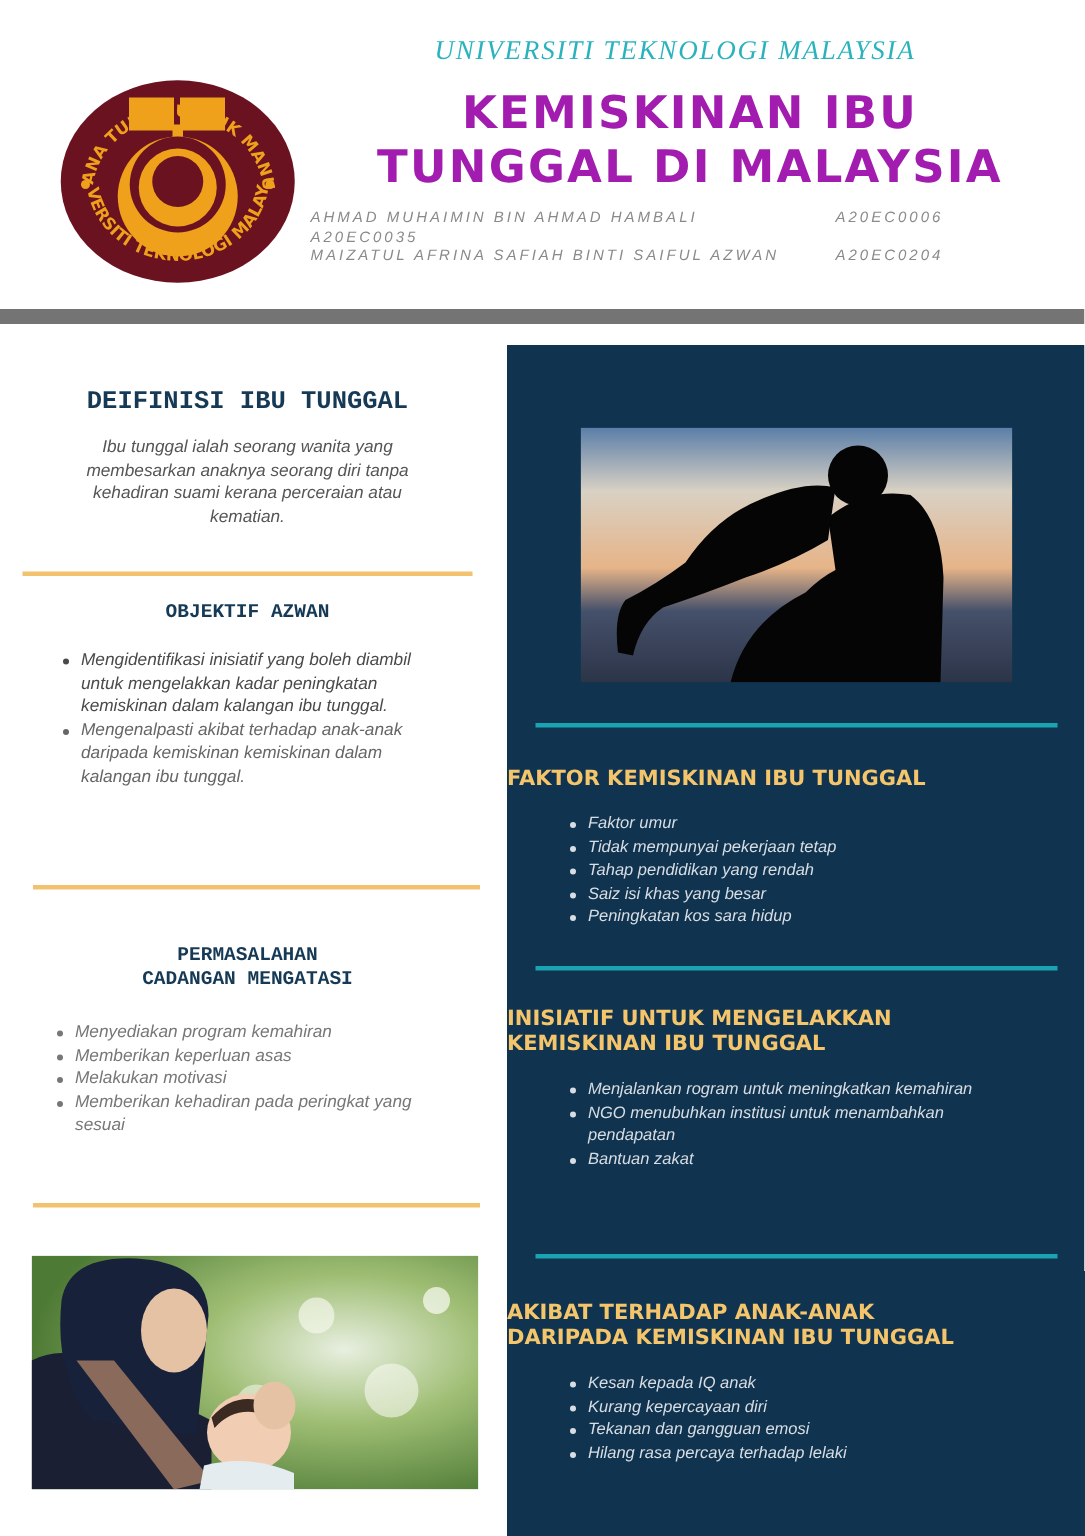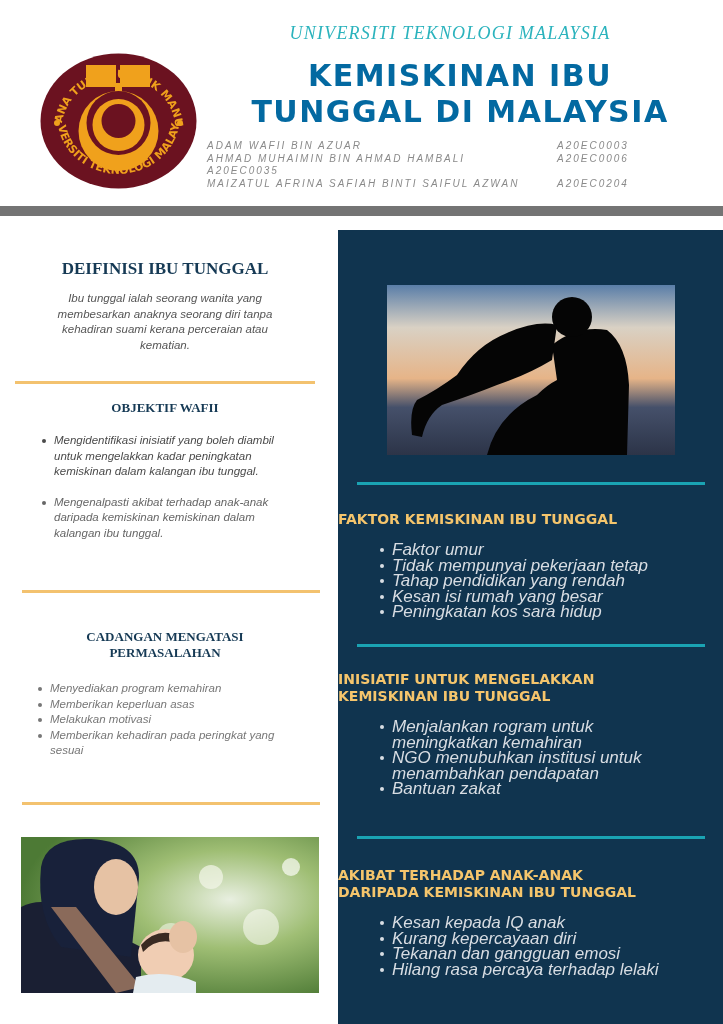--- a/index.html
+++ b/index.html
@@ -17,34 +17,34 @@
       left: 40px; top: 53px; width: 157px; height: 136px;
     }
     .uni-title {
       left: 270px; top: 23px; width: 360px; text-align: center;
       font-family: "Liberation Serif", serif; font-style: italic;
       font-size: 18px; letter-spacing: 1.2px; color: #2bb3bd;
     }
     .main-title {
       left: 225px; top: 58px; width: 470px; text-align: center;
       font-family: "DejaVu Sans", sans-serif; font-weight: bold;
-      font-size: 30px; line-height: 36px; letter-spacing: 1.5px; color: #0369a1;
+      font-size: 30px; line-height: 36px; letter-spacing: 1.5px; color: #a21caf;
     }
     .members {
       left: 207px; top: 140px; width: 430px;
       font-size: 10px; letter-spacing: 2px; color: #8a8a8a; font-style: italic;
     }
     .member-row { display: flex; justify-content: space-between; height: 12.5px; line-height: 12.5px; }
     .member-row .id { width: 80px; text-align: left; }
 
     .grey-bar { left: 0; top: 206px; width: 723px; height: 10px; background: #747474; }
 
     
     .left-heading {
-      font-family: Liberation Serif, serif; font-weight: bold;
+      font-family: Liberation Mono, monospace; font-weight: bold;
       color: #163a55; text-align: center;
     }
     .left-text {
       font-style: italic; color: #555; font-size: 11.5px; line-height: 15.5px;
     }
     .gold-line { height: 3px; background: #f3c26f; }
 
     ul.bullets { list-style: none; }
     ul.bullets li { position: relative; padding-left: 14px; }
     ul.bullets li::before {
@@ -54,21 +54,21 @@
 
     
     .right-panel {
       left: 338px; top: 230px; width: 385px; height: 794px; background: #10344f;
     }
     .teal-line { height: 3px; background: #1aa3b3; }
     .right-heading {
       font-family: "DejaVu Sans", sans-serif; font-weight: bold;
       color: #f5c56c; text-align: left; font-size: 14px; line-height: 17px;
     }
-    .right-list { color: #d8dde3; font-style: italic; font-size: 17px; line-height: 15.5px; }
+    .right-list { color: #d8dde3; font-style: italic; font-size: 11px; line-height: 15.5px; }
     .right-list li::before { background: #ffffff; }
 
     .photo { overflow: hidden; }
   </style>
 </head>
 <body>
 
 <div class="abs logo">
   <svg width="157" height="136" viewBox="0 0 157 136">
     <defs>
@@ -98,52 +98,48 @@
 
 <div class="abs uni-title">UNIVERSITI TEKNOLOGI MALAYSIA</div>
 
 <div class="abs main-title">
   <div>KEMISKINAN IBU</div>
   <div>TUNGGAL DI MALAYSIA</div>
 </div>
 
 <div class="abs members">
   <div class="member-row">
-    <span>ADAM WAFII BIN AZUAR</span>
-    <span class="id">A20EC0003</span>
-  </div>
-  <div class="member-row">
     <span>AHMAD MUHAIMIN BIN AHMAD HAMBALI</span>
     <span class="id">A20EC0006</span>
   </div>
   <div class="member-row">
     <span class="id">A20EC0035</span>
   </div>
   <div class="member-row">
     <span>MAIZATUL AFRINA SAFIAH BINTI SAIFUL AZWAN</span>
     <span class="id">A20EC0204</span>
   </div>
 </div>
 
 <div class="abs grey-bar"></div>
 
 <div class="abs left-heading" style="left:15px; top:259px; width:300px; font-size:17px;">DEIFINISI IBU TUNGGAL</div>
 <div class="abs left-text" style="left:40px; top:291px; width:250px; text-align:center;">Ibu tunggal ialah seorang wanita yang membesarkan anaknya seorang diri tanpa kehadiran suami kerana perceraian atau kematian.</div>
 <div class="abs gold-line" style="left:15px; top:381px; width:300px;"></div>
 
-<div class="abs left-heading" style="left:15px; top:400px; width:300px; font-size:13px;">OBJEKTIF WAFII</div>
+<div class="abs left-heading" style="left:15px; top:400px; width:300px; font-size:13px;">OBJEKTIF AZWAN</div>
 <ul class="abs bullets left-text" style="left:40px; top:433px; width:245px; color:#4a4a4a;">
-  <li style="margin-bottom:15px;">Mengidentifikasi inisiatif yang boleh diambil untuk mengelakkan  kadar peningkatan kemiskinan dalam kalangan ibu tunggal.</li>
+  <li style="">Mengidentifikasi inisiatif yang boleh diambil untuk mengelakkan  kadar peningkatan kemiskinan dalam kalangan ibu tunggal.</li>
   <li style="color:#666;">Mengenalpasti akibat terhadap anak-anak daripada kemiskinan kemiskinan dalam kalangan ibu tunggal.</li>
 </ul>
 <div class="abs gold-line" style="left:22px; top:590px; width:298px;"></div>
 
 <div class="abs left-heading" style="left:15px; top:629px; width:300px; font-size:13px; line-height:16px;">
+  <div>PERMASALAHAN</div>
   <div>CADANGAN MENGATASI</div>
-  <div>PERMASALAHAN</div>
 </div>
 <ul class="abs bullets left-text" style="left:36px; top:681px; width:265px; color:#777;">
   <li>Menyediakan program kemahiran</li>
   <li>Memberikan keperluan asas</li>
   <li>Melakukan motivasi</li>
   <li>Memberikan kehadiran pada peringkat yang sesuai</li>
 </ul>
 <div class="abs gold-line" style="left:22px; top:802px; width:298px;"></div>
 
 <div class="abs photo" style="left:21px; top:837px; width:298px; height:156px;">
@@ -201,21 +197,21 @@
   </svg>
 </div>
 
 <div class="abs teal-line" style="left:357px; top:482px; width:348px;"></div>
 
 <div class="abs right-heading" style="left:338px; top:511px; width:385px;">FAKTOR KEMISKINAN IBU TUNGGAL</div>
 <ul class="abs bullets right-list" style="left:378px; top:542px; width:320px;">
   <li>Faktor umur</li>
   <li>Tidak mempunyai pekerjaan tetap</li>
   <li>Tahap pendidikan yang rendah</li>
-  <li>Kesan isi rumah yang besar</li>
+  <li>Saiz isi khas yang besar</li>
   <li>Peningkatan kos sara hidup</li>
 </ul>
 
 <div class="abs teal-line" style="left:357px; top:644px; width:348px;"></div>
 
 <div class="abs right-heading" style="left:338px; top:671px; width:323px;">
   <div>INISIATIF UNTUK MENGELAKKAN</div>
   <div>KEMISKINAN IBU TUNGGAL</div>
 </div>
 <ul class="abs bullets right-list" style="left:378px; top:719px; width:300px;">

